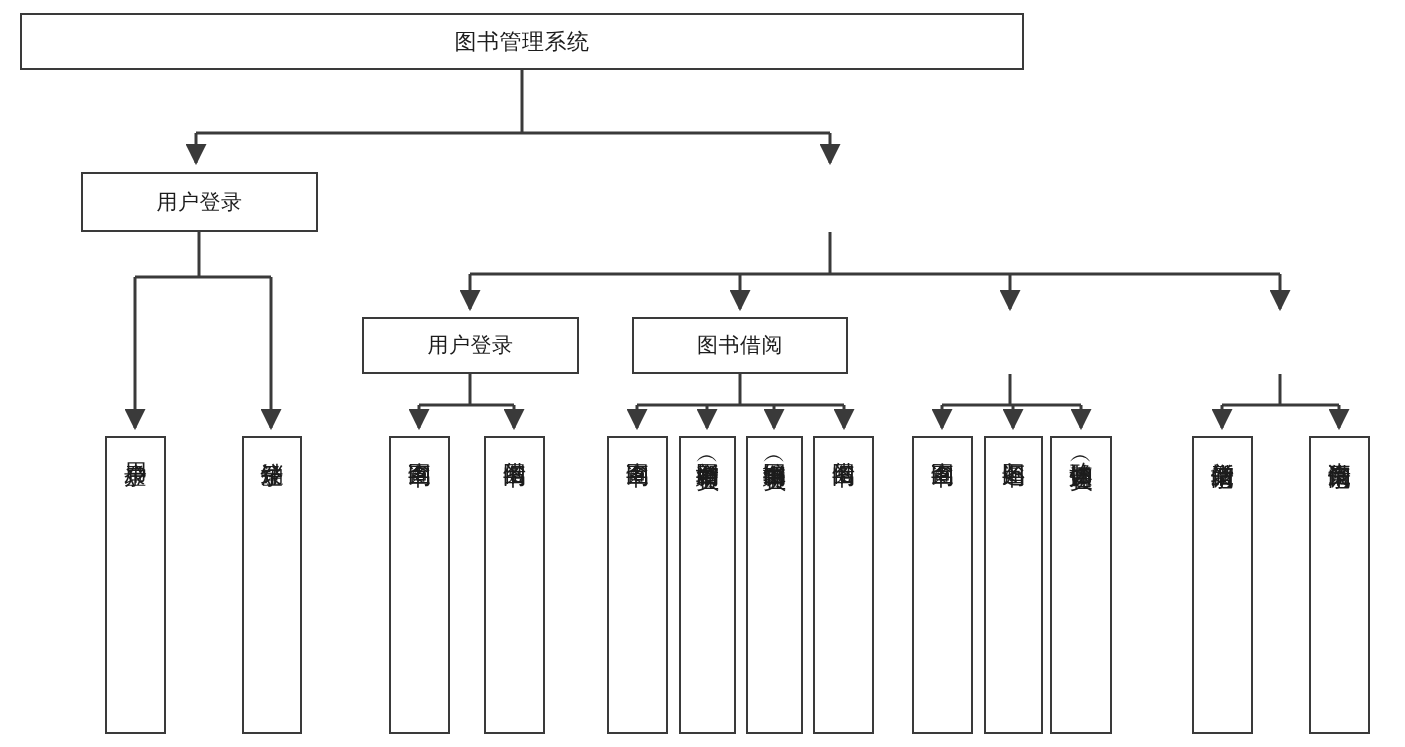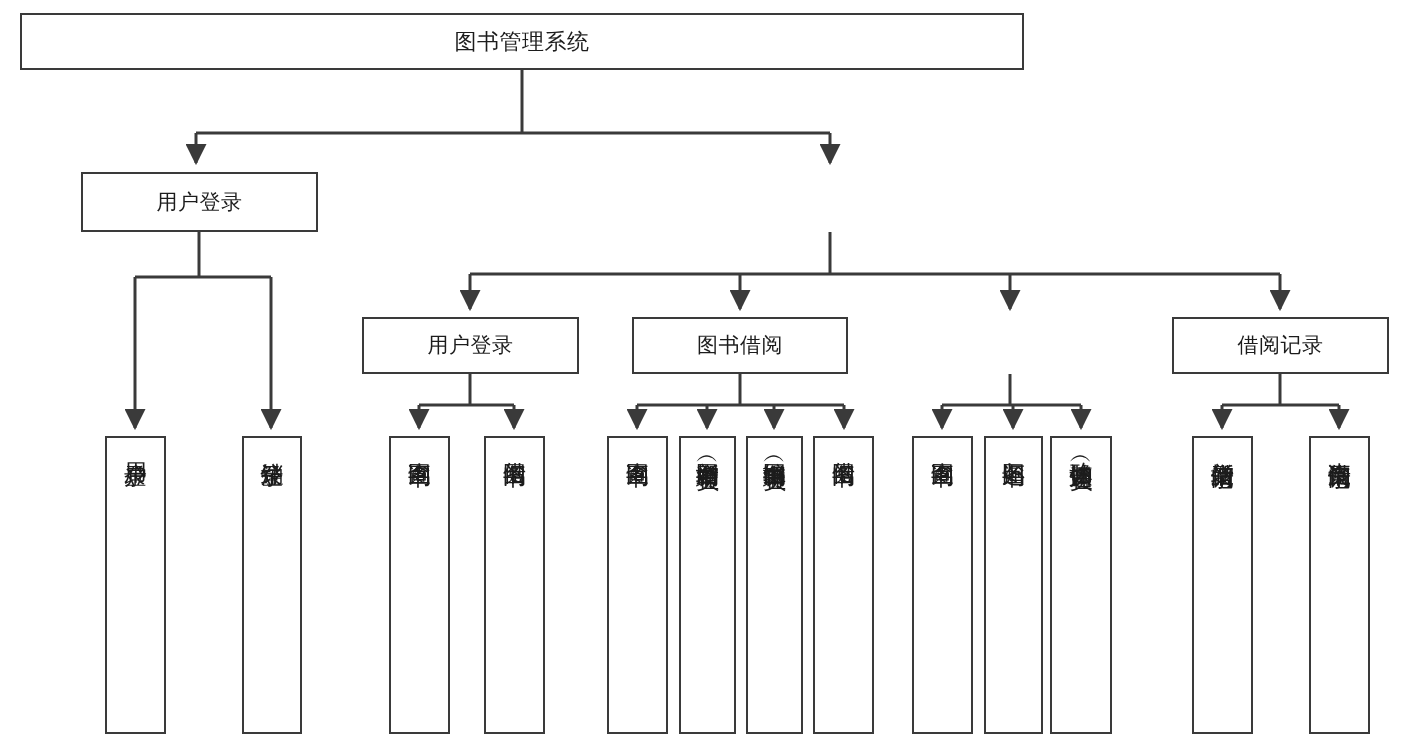--- a/index.html
+++ b/index.html
@@ -133,23 +133,20 @@
   <div class="node h" style="left:81px; top:172px; width:237px; height:60px;">
     <span class="label">用户登录</span>
   </div>
 
   <div class="node h" style="left:362px; top:317px; width:217px; height:57px;">
     <span class="label">用户登录</span>
   </div>
   <div class="node h" style="left:632px; top:317px; width:216px; height:57px;">
     <span class="label">图书借阅</span>
   </div>
-  <div class="node h" style="left:1172px; top:317px; width:217px; height:57px;">
-    <span class="label">借阅记录</span>
-  </div>
 
   <div class="node v" style="left:105px; top:436px; width:61px; height:298px;">
     <span class="label">用户登录</span>
   </div>
   <div class="node v" style="left:242px; top:436px; width:60px; height:298px;">
     <span class="label">注销登录</span>
   </div>
 
   <div class="node v" style="left:389px; top:436px; width:61px; height:298px;">
     <span class="label">查询图书</span>

